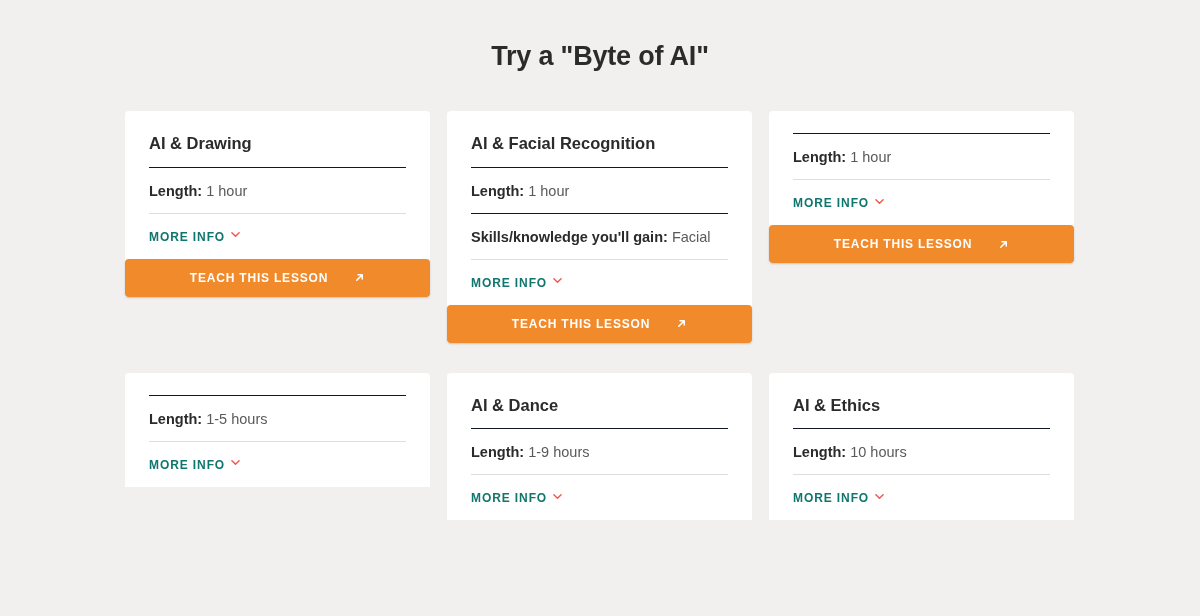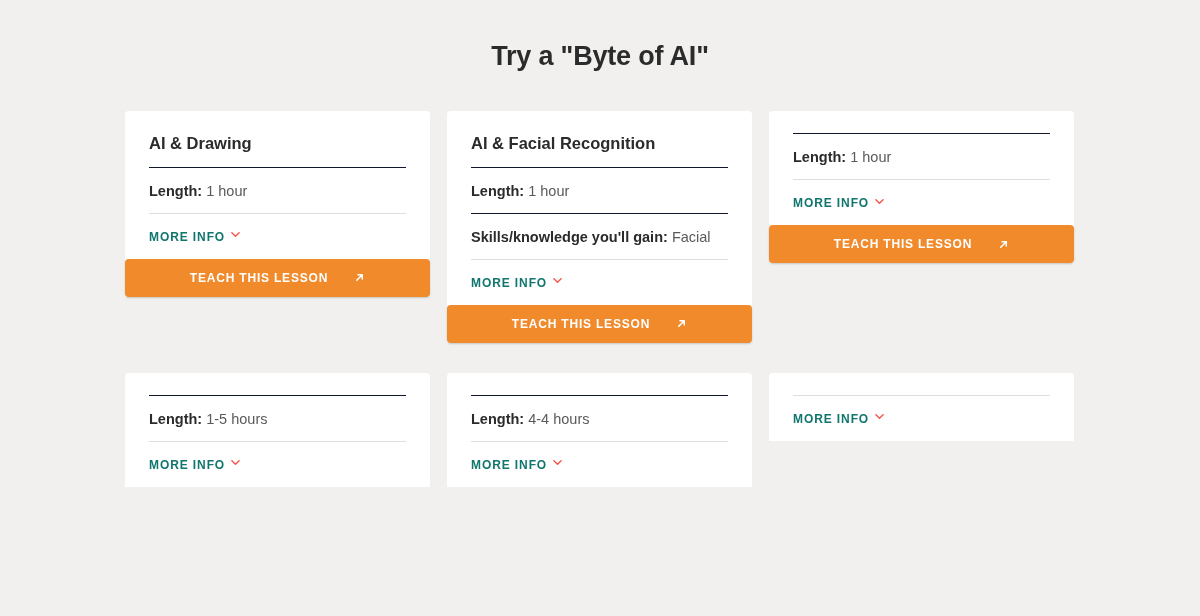--- a/index.html
+++ b/index.html
@@ -243,40 +243,46 @@
                 </svg>
             </span>
           </span>
         </div>
       </div>
 
     </div>
 
     <div class="card">
       <div class="card-body">
-        <div class="row">
-          <span class="lbl">Length</span><span class="lbl">:</span>
-          <span class="val">4-4 hours</span>
-        </div>
-        <div class="more-info-row">
-          <span class="more-info">
-            <span>MORE INFO</span>
-            <span class="chev">
-              <svg viewBox="0 0 10 10" width="9" height="9">
-                  <path d="M1 3 L5 7 L9 3" fill="none" stroke="#f4574b" stroke-width="1.6" stroke-linecap="round" stroke-linejoin="round"></path>
-                </svg>
-            </span>
-          </span>
-        </div>
-      </div>
-
-    </div>
-
-    <div class="card">
-      <div class="card-body">
+        <div class="card-title">AI &amp; Dance</div>
+        <div class="row">
+          <span class="lbl">Length</span><span class="lbl">:</span>
+          <span class="val">1-9 hours</span>
+        </div>
+        <div class="more-info-row">
+          <span class="more-info">
+            <span>MORE INFO</span>
+            <span class="chev">
+              <svg viewBox="0 0 10 10" width="9" height="9">
+                  <path d="M1 3 L5 7 L9 3" fill="none" stroke="#f4574b" stroke-width="1.6" stroke-linecap="round" stroke-linejoin="round"></path>
+                </svg>
+            </span>
+          </span>
+        </div>
+      </div>
+
+    </div>
+
+    <div class="card">
+      <div class="card-body">
+        <div class="card-title">AI &amp; Ethics</div>
+        <div class="row">
+          <span class="lbl">Length</span><span class="lbl">:</span>
+          <span class="val">10 hours</span>
+        </div>
         <div class="more-info-row">
           <span class="more-info">
             <span>MORE INFO</span>
             <span class="chev">
               <svg viewBox="0 0 10 10" width="9" height="9">
                   <path d="M1 3 L5 7 L9 3" fill="none" stroke="#f4574b" stroke-width="1.6" stroke-linecap="round" stroke-linejoin="round"></path>
                 </svg>
             </span>
           </span>
         </div>

